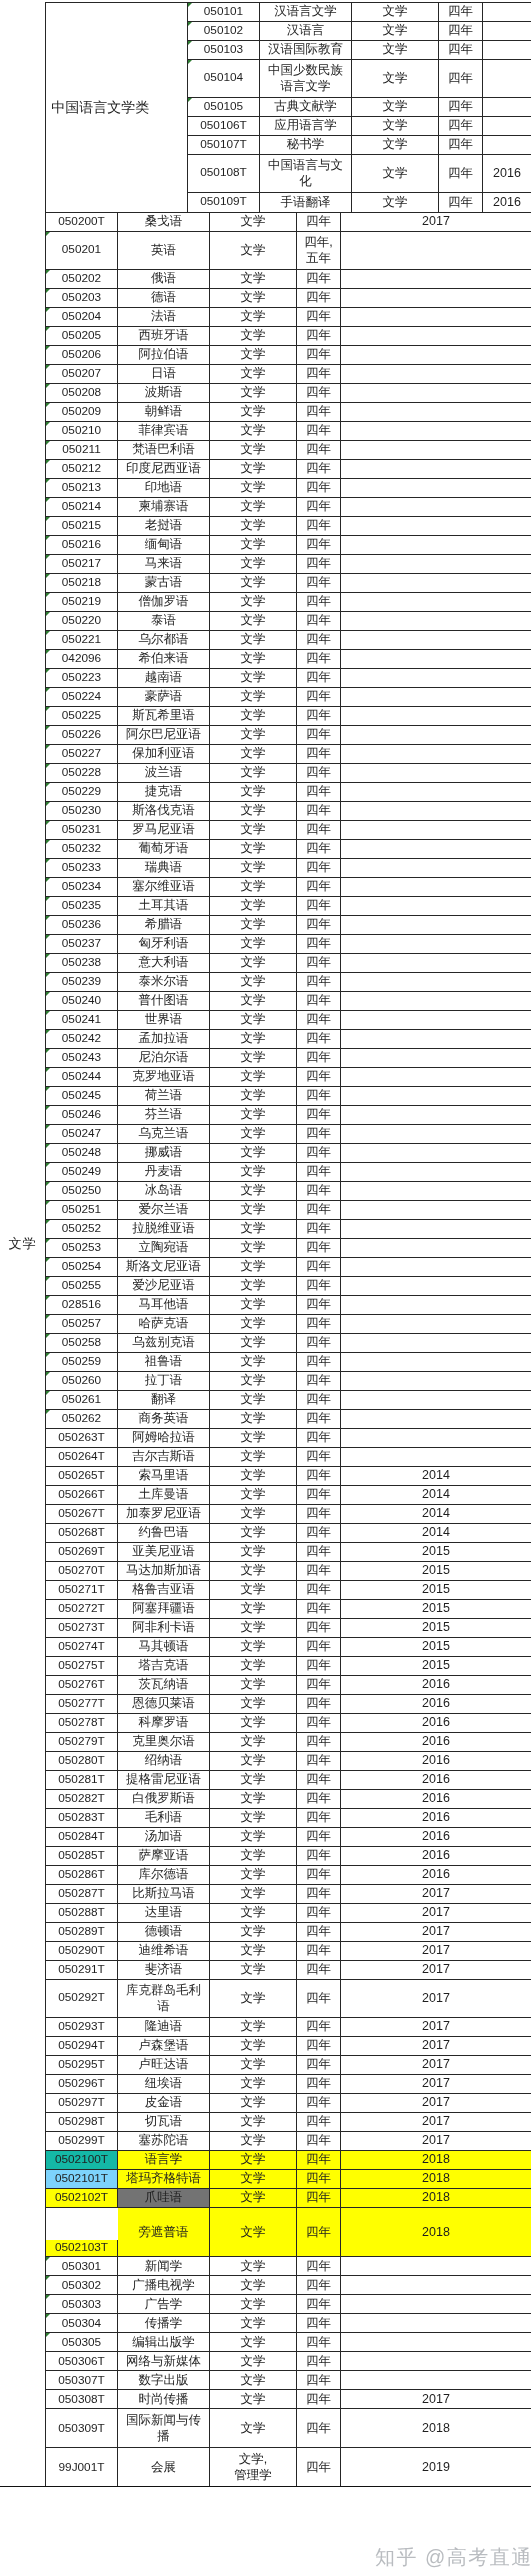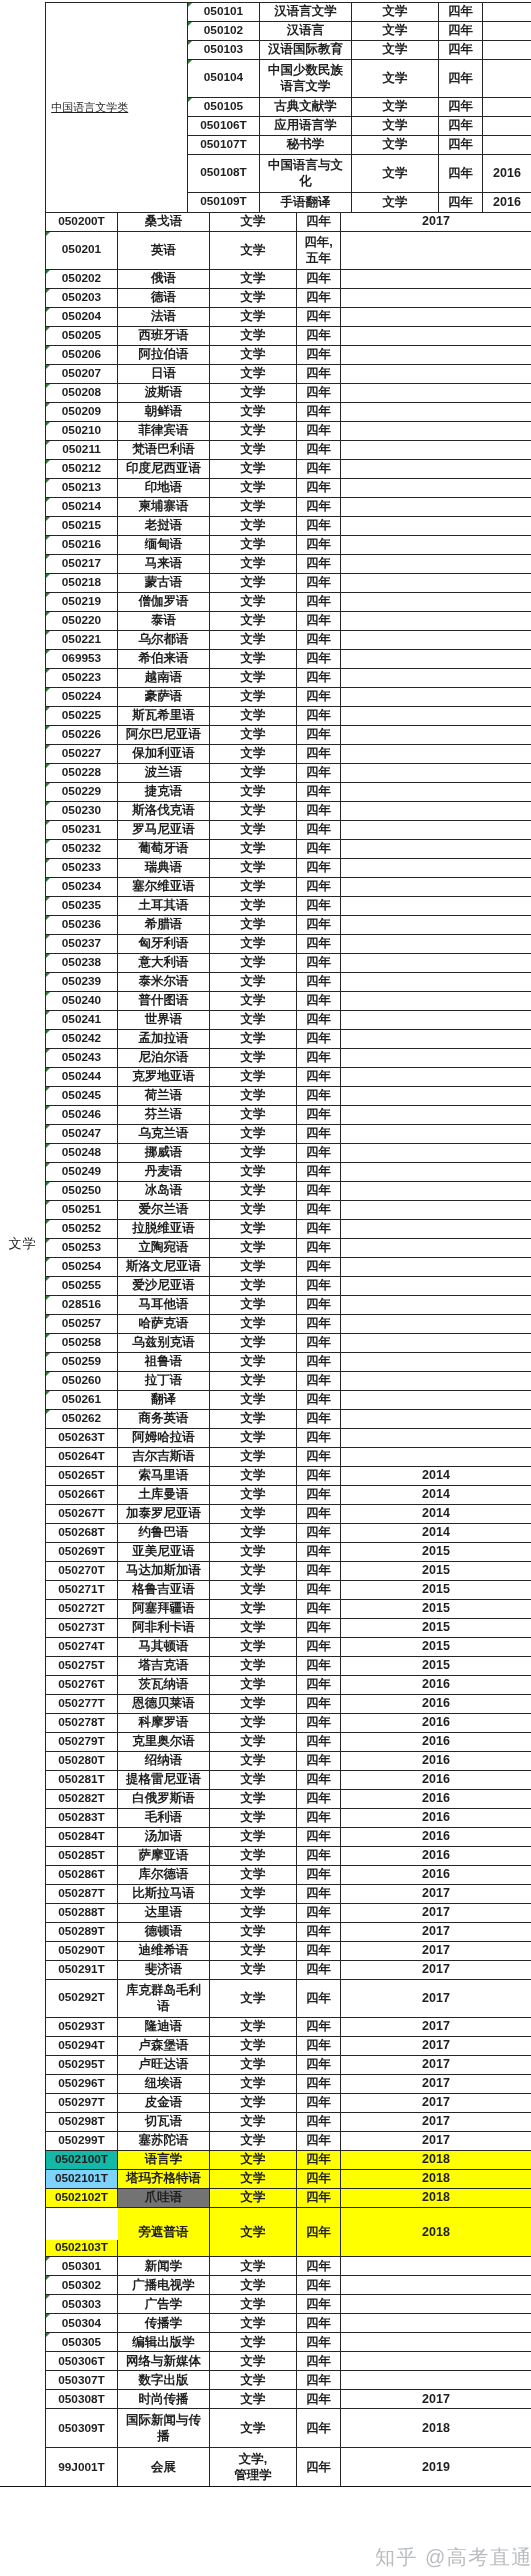--- a/index.html
+++ b/index.html
@@ -11,22 +11,22 @@
   
   .fl-col { width:46px; flex:0 0 46px; border-right:0.7px solid #262626;
             display:flex; align-items:center; justify-content:center;
             font-size:13.3px; letter-spacing:0.7px; }
   
   .sections { flex:1; border-top:0.7px solid #262626; }
   .section { display:flex; border-bottom:0.7px solid #262626; }
   .section:last-child { border-bottom:none; }
   .cat-cell { width:142px; flex:0 0 142px; border-right:0.7px solid #262626;
               display:flex; align-items:center; padding:3px 3px 3px 5.2px;
-              font-size:11px; line-height:1.5;text-decoration:underline; }
-  .rows { flex:1; display:flex; flex-direction:column;font-weight:bold; }
+              font-size:14px; line-height:1.5; }
+  .rows { flex:1; display:flex; flex-direction:column; }
   .row { display:flex; border-bottom:0.7px solid #262626; min-height:19px; }
   .rows .row:last-child { border-bottom:none; }
   .row.tall { min-height:38px; }
   .cell { display:flex; align-items:center; justify-content:center;
           text-align:center; font-size:12.5px; line-height:1.3;
           white-space:pre-line; padding:0.7px 1.5px; position:relative; }
   .c-code { width:72px;  flex:0 0 72px;  border-right:0.7px solid #262626; font-size:11.8px; }
   .c-name { width:92px; flex:0 0 92px; border-right:0.7px solid #262626; }
   .c-degree { width:87px; flex:0 0 87px; border-right:0.7px solid #262626; }
   .c-dur { width:44px; flex:0 0 44px; border-right:0.7px solid #262626; }
@@ -362,21 +362,21 @@
       <span class="t">050221</span>
     </div>
     <div class="cell c-name">乌尔都语</div>
     <div class="cell c-degree">文学</div>
     <div class="cell c-dur">四年</div>
     <div class="cell c-year"></div>
   </div>
             <div class="row">
     <div class="cell c-code">
       <span class="flag" style="display: block;"></span>
-      <span class="t">069953</span>
+      <span class="t">042096</span>
     </div>
     <div class="cell c-name">希伯来语</div>
     <div class="cell c-degree">文学</div>
     <div class="cell c-dur">四年</div>
     <div class="cell c-year"></div>
   </div>
             <div class="row">
     <div class="cell c-code">
       <span class="flag" style="display: block;"></span>
       <span class="t">050223</span>

